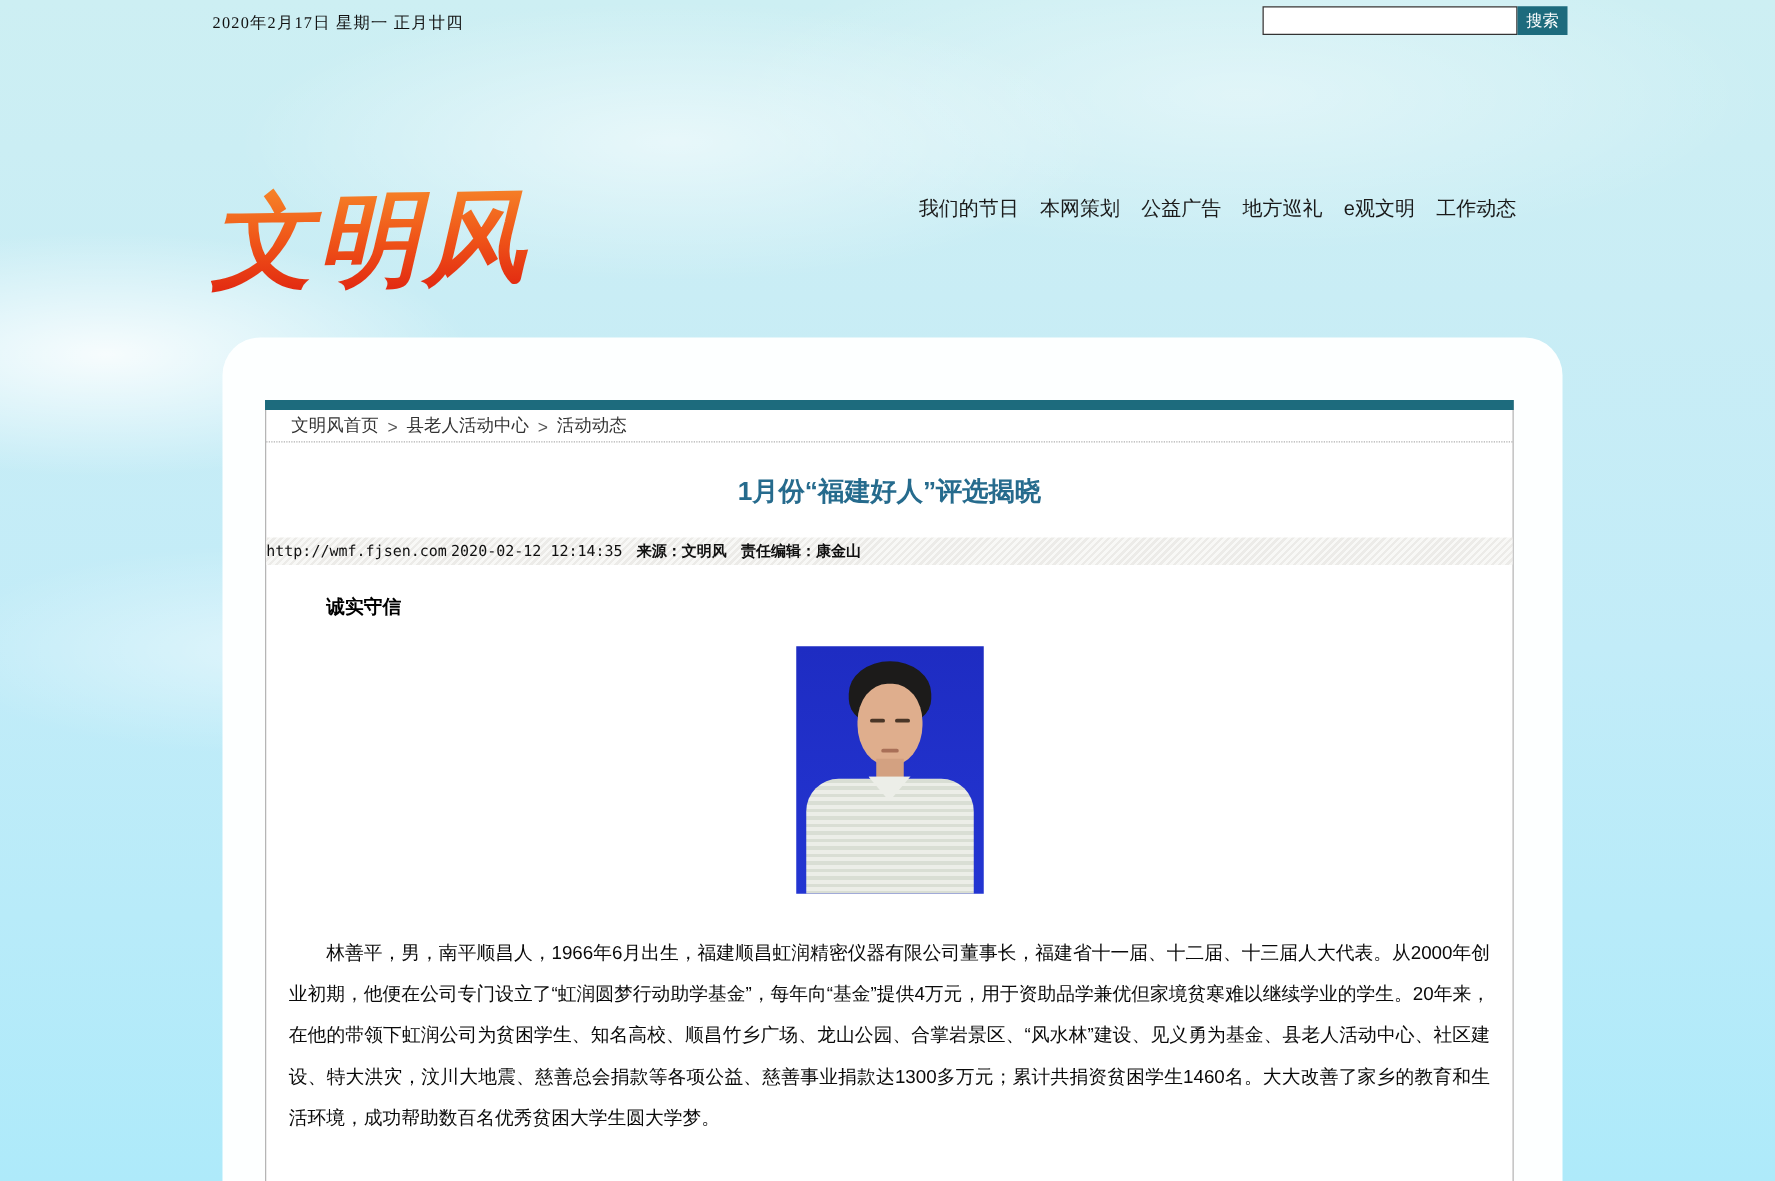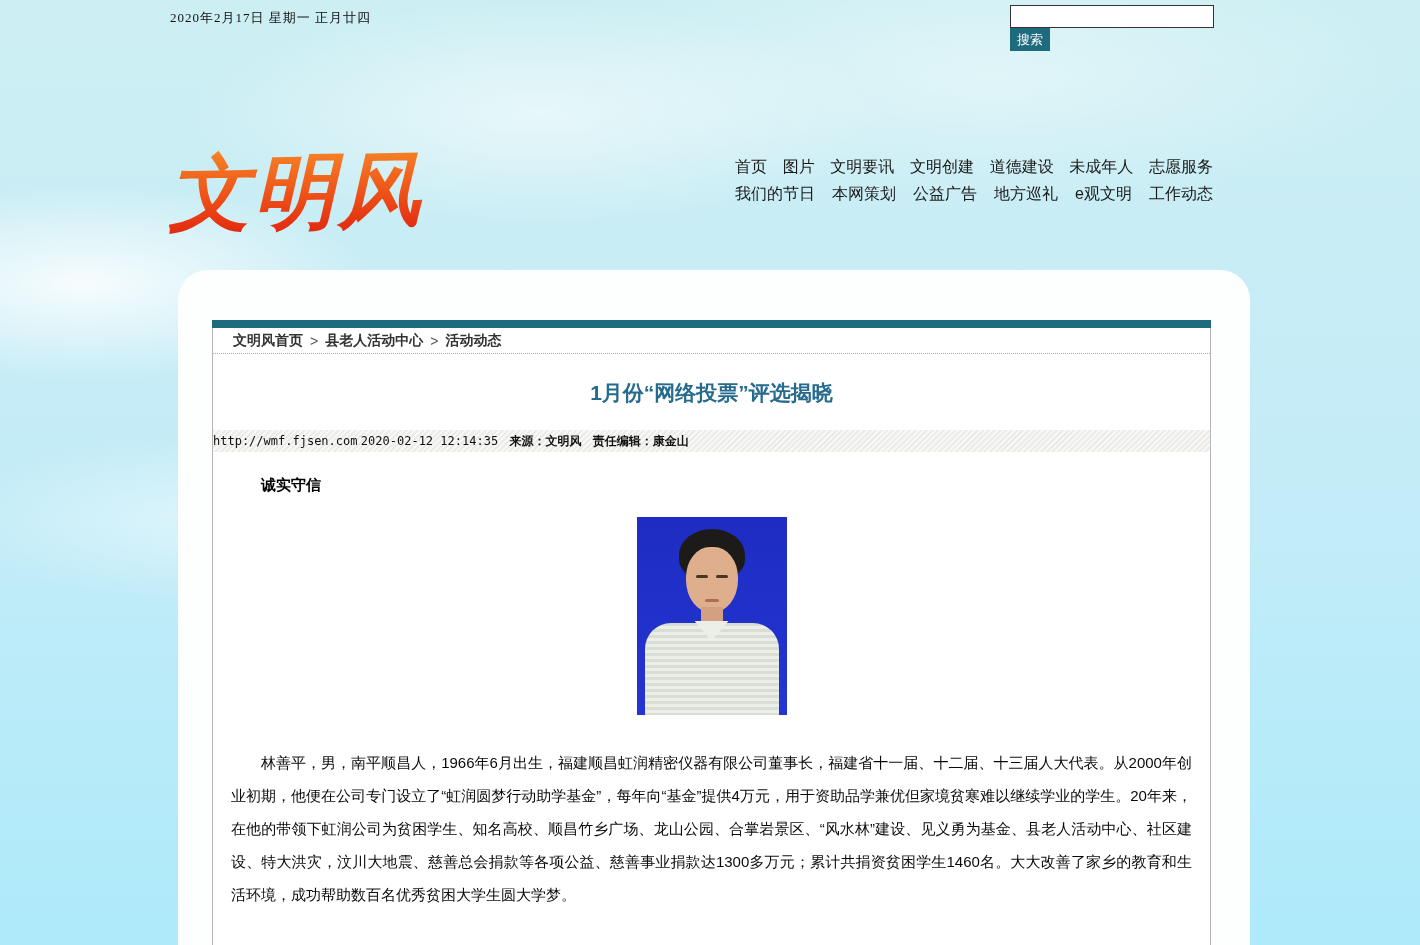--- a/index.html
+++ b/index.html
@@ -10,21 +10,21 @@
     background:
       radial-gradient(ellipse 420px 140px at 6% 30%, rgba(255,255,255,.85), rgba(255,255,255,0) 70%),
       radial-gradient(ellipse 500px 160px at 38% 12%, rgba(255,255,255,.55), rgba(255,255,255,0) 70%),
       radial-gradient(ellipse 600px 180px at 70% 8%,  rgba(255,255,255,.40), rgba(255,255,255,0) 70%),
       radial-gradient(ellipse 380px 120px at 15% 55%, rgba(255,255,255,.45), rgba(255,255,255,0) 70%),
       linear-gradient(180deg, #cdeff3 0%, #c9edf5 25%, #c2ecf8 55%, #aeeafa 100%);
   }
 
   
   .date { position:absolute; left:170px; top:9px; font-size:13px; color:#111; letter-spacing:1px;font-family:Liberation Serif, serif; }
-  .search-box { position:absolute; left:1010px; top:5px; display:flex;flex-direction:column; }
+  .search-box { position:absolute; left:1010px; top:5px; display:flex; }
   .search-input { width:204px; height:23px; border:1px solid #333; background:#fff; font-size:13px; padding:0 4px; outline:none; }
   .search-btn { width:40px; height:23px; border:none; background:#1d6b7d; color:#fff; font-size:13px; cursor:pointer; line-height:23px; text-align:center; }
 
   
   .logo {
     position:absolute; left:168px; top:138px; width:260px; height:100px;
     font-size:82px; font-weight:bold; font-style:italic; letter-spacing:3px;
     font-family:"Liberation Serif","DejaVu Serif",serif;
     background:linear-gradient(180deg,#f8902c 0%, #ef5318 55%, #e02310 100%);
     -webkit-background-clip:text; background-clip:text; color:transparent;
@@ -40,21 +40,21 @@
   .panel {
     position:absolute; left:178px; top:270px; width:1072px; height:700px;
     background:#fdffff; border-radius:30px 30px 0 0;
   }
   .inner {
     position:absolute; left:34px; top:50px; width:999px; height:650px;
     border-left:1px solid #b5b5b5; border-right:1px solid #b5b5b5; background:#fff;
   }
   .teal-bar { height:8px; background:#1d6b7d; margin:0 -1px; }
   .breadcrumb { height:26px; display:flex; align-items:center; padding-left:20px; font-size:14px; color:#333; border-bottom:1px dotted #b0b0b0; gap:7px; }
-  .crumb { cursor:pointer;font-weight:bold; }
+  .crumb { cursor:pointer; }
   .crumb-sep { color:#555; }
 
   .article-title { margin-top:25px; text-align:center; font-size:21px; font-weight:bold; color:#266b8d; }
 
   .meta {
     margin-top:23px; height:22px; line-height:22px; text-align:left; font-size:12px; color:#111;
     background:repeating-linear-gradient(135deg,#ecebe8 0px,#ecebe8 2px,#f8f8f6 2px,#f8f8f6 4px);
   }
   .meta .url { font-family:"DejaVu Sans Mono","Liberation Mono",monospace; }
   .meta .src { font-weight:bold; margin-left:8px; }
@@ -89,29 +89,20 @@
 
 <div class="search-box">
   <input class="search-input" value="" style="">
   <button class="search-btn">搜索</button>
 </div>
 
 <div class="logo">文明风</div>
 
 <div class="nav">
   <div class="nav-row">
-    <span class="nav-item">首页</span>
-    <span class="nav-item">图片</span>
-    <span class="nav-item">文明要讯</span>
-    <span class="nav-item">文明创建</span>
-    <span class="nav-item">道德建设</span>
-    <span class="nav-item">未成年人</span>
-    <span class="nav-item">志愿服务</span>
-  </div>
-  <div class="nav-row">
     <span class="nav-item">我们的节日</span>
     <span class="nav-item">本网策划</span>
     <span class="nav-item">公益广告</span>
     <span class="nav-item">地方巡礼</span>
     <span class="nav-item">e观文明</span>
     <span class="nav-item">工作动态</span>
   </div>
 </div>
 
 <div class="panel">
@@ -119,21 +110,21 @@
     <div class="teal-bar"></div>
 
     <div class="breadcrumb">
       <span class="crumb">文明风首页</span>
       <span class="crumb-sep">&gt;</span>
       <span class="crumb">县老人活动中心</span>
       <span class="crumb-sep">&gt;</span>
       <span class="crumb">活动动态</span>
     </div>
 
-    <div class="article-title">1月份“网络投票”评选揭晓</div>
+    <div class="article-title">1月份“福建好人”评选揭晓</div>
 
     <div class="meta">
       <span class="url">http://wmf.fjsen.com</span>
       <span class="url">2020-02-12 12:14:35</span>
       <span class="src">来源：文明风</span>
       <span class="src">责任编辑：康金山</span>
     </div>
 
 
     <div class="section-heading">诚实守信</div>

